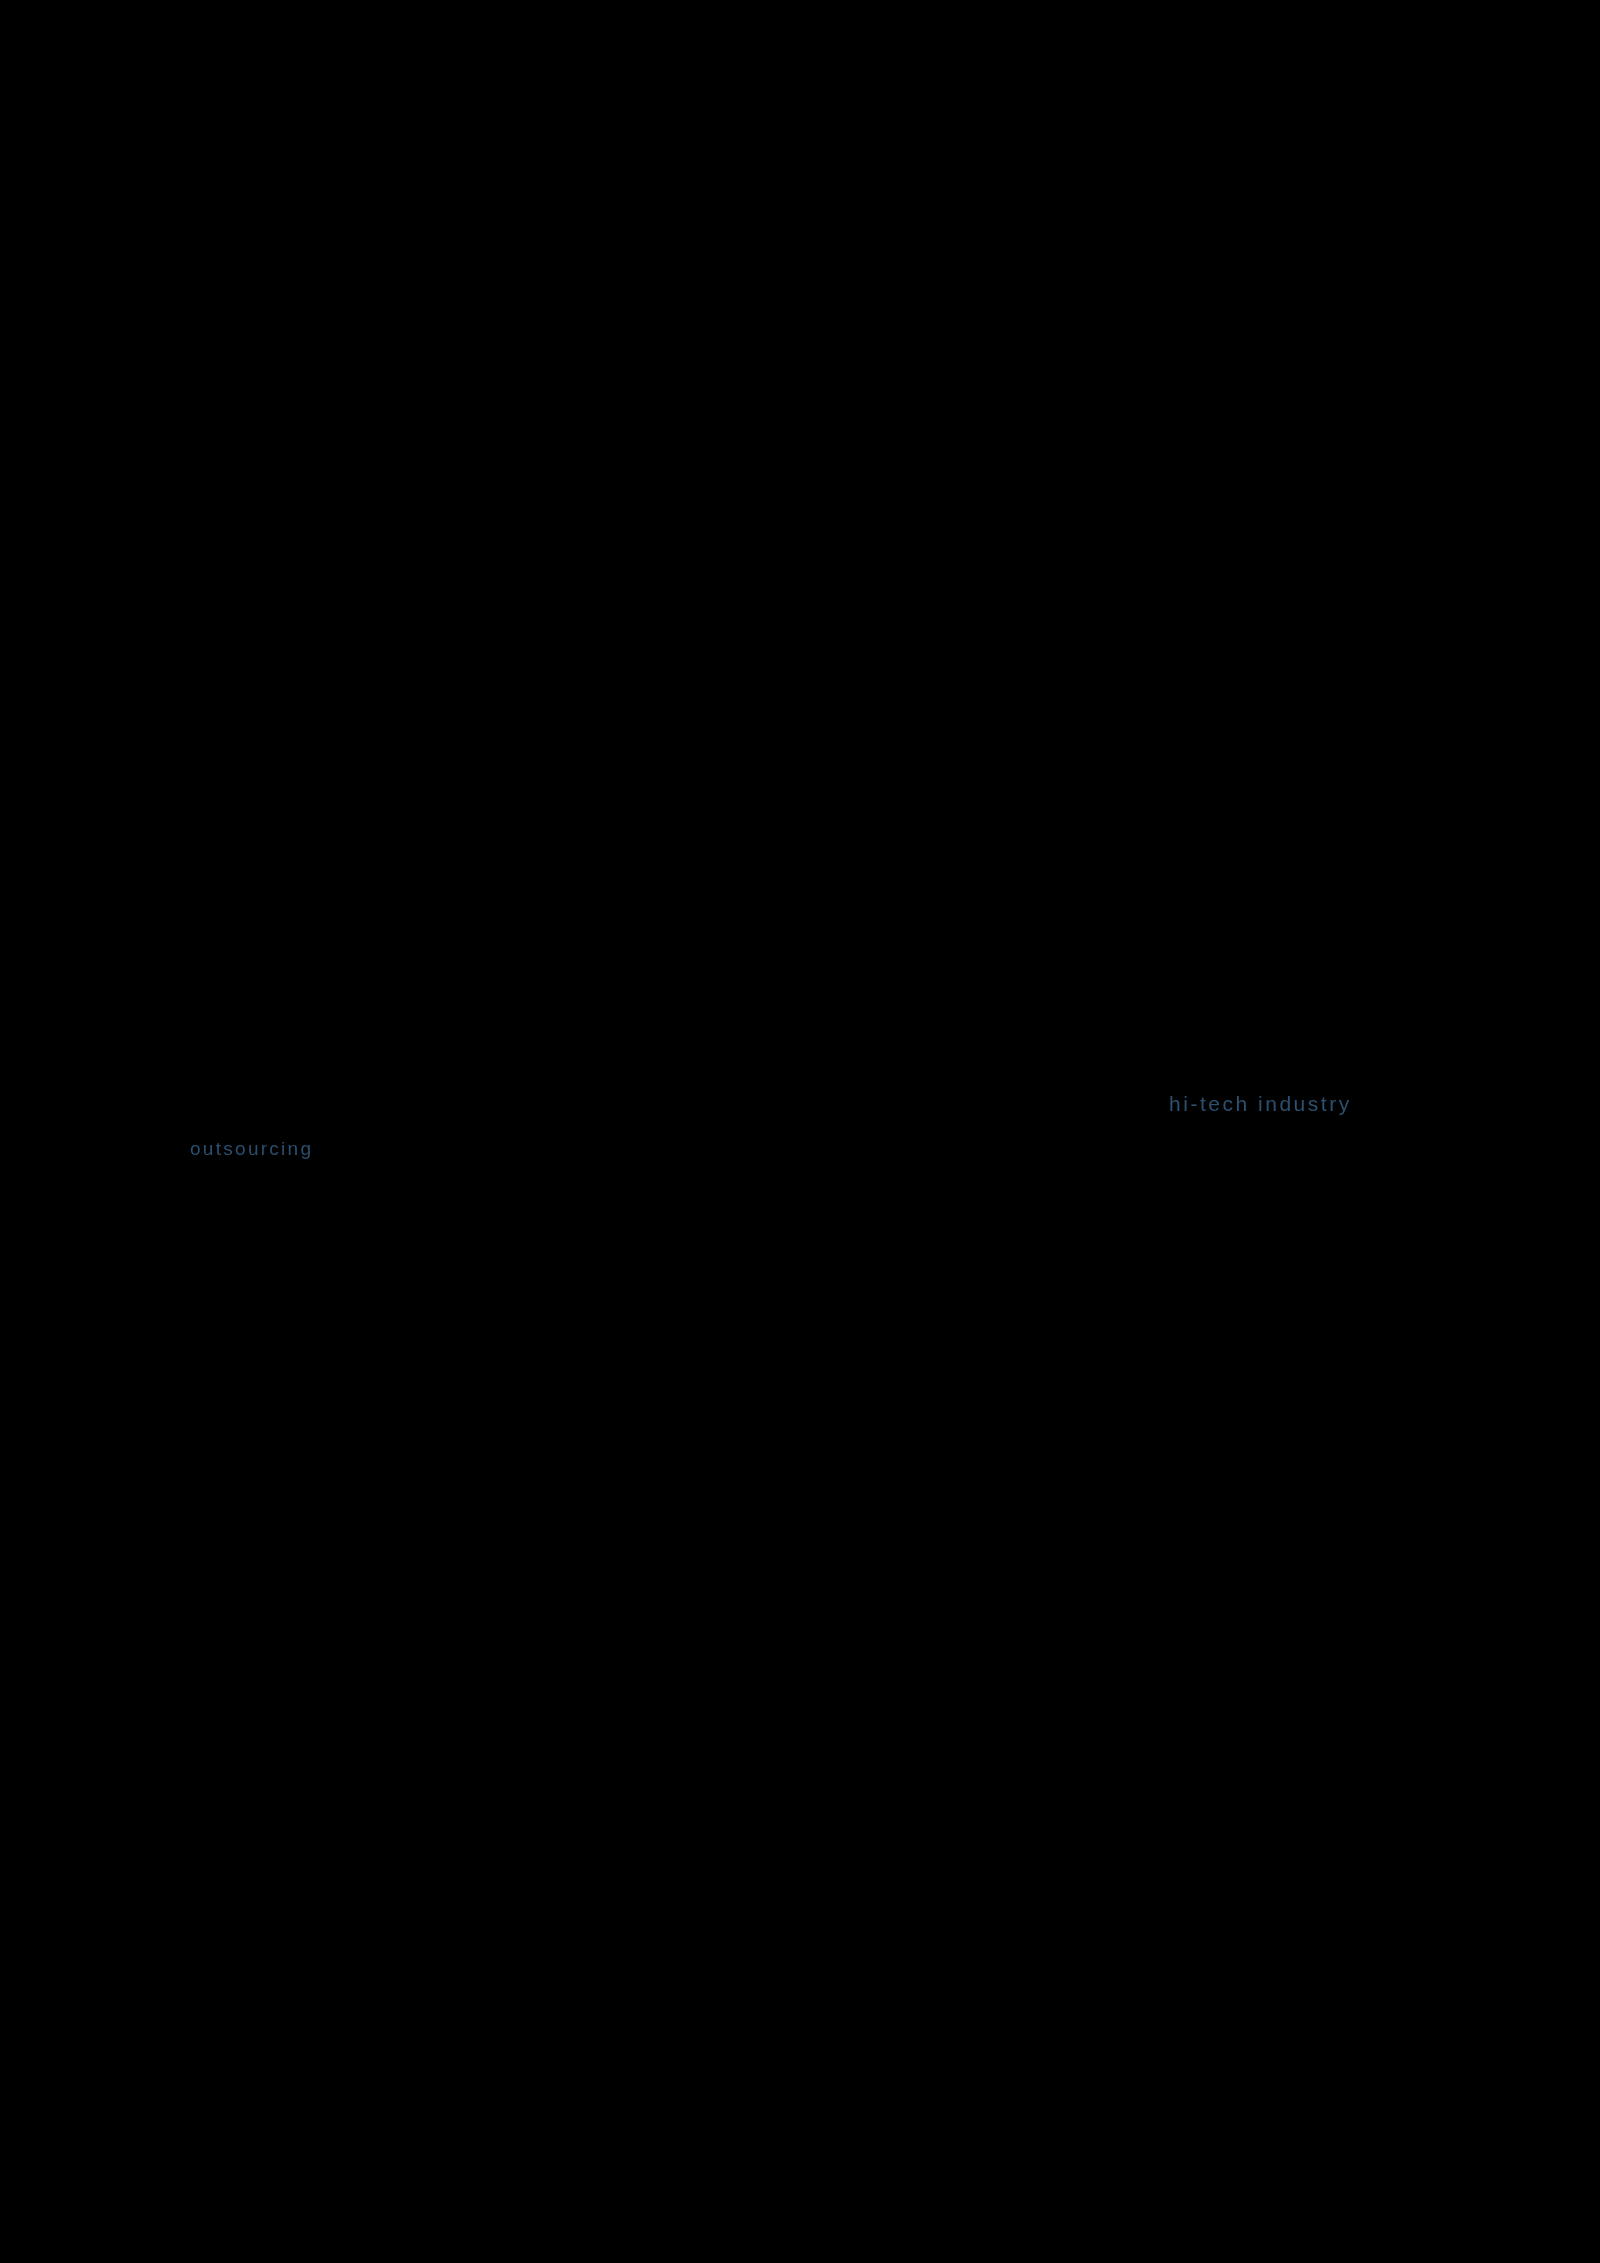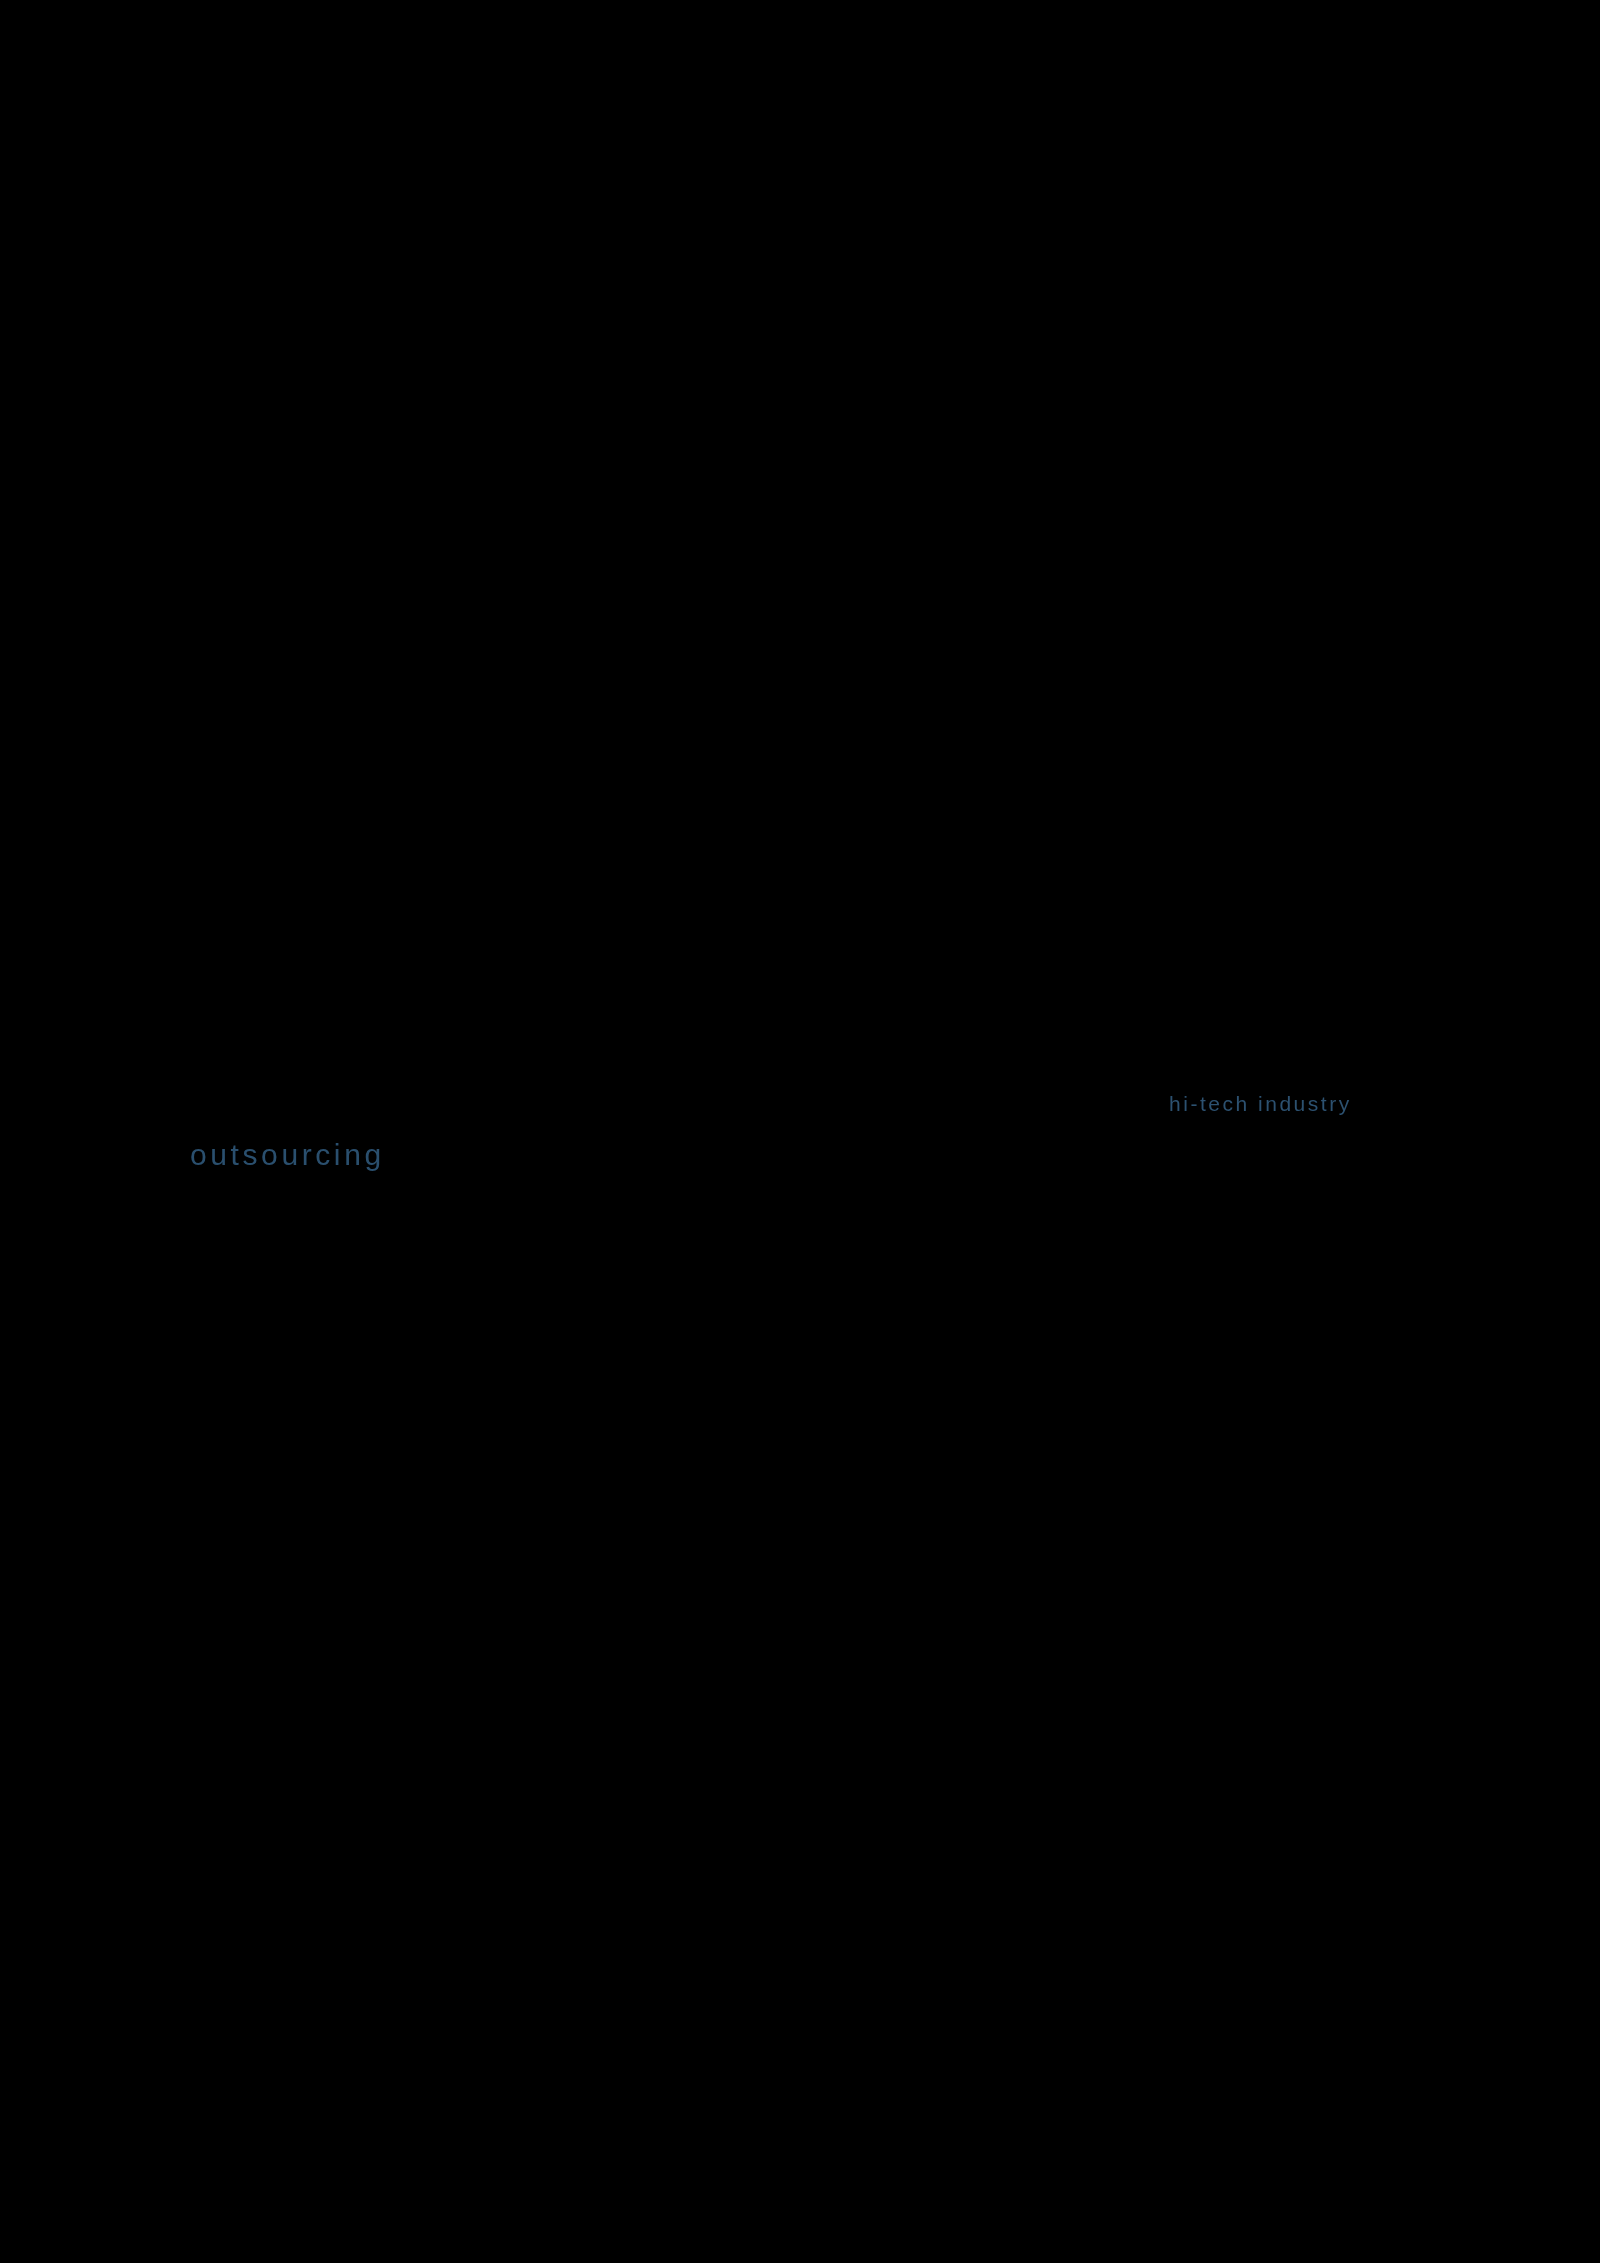--- a/index.html
+++ b/index.html
@@ -29,21 +29,21 @@
   }
   #word-hitech {
     left: 1169px;
     top: 1092px;
     font-size: 21px;
     color: #2c5170;
   }
   #word-outsourcing {
     left: 190px;
     top: 1138px;
-    font-size: 30px;
+    font-size: 19px;
     color: #2a4f6e;
   }
 </style>
 </head>
 <body>
 
 <div class="canvas">
   <span class="word" id="word-hitech">hi-tech industry</span>
   <span class="word" id="word-outsourcing">outsourcing</span>
 </div>

